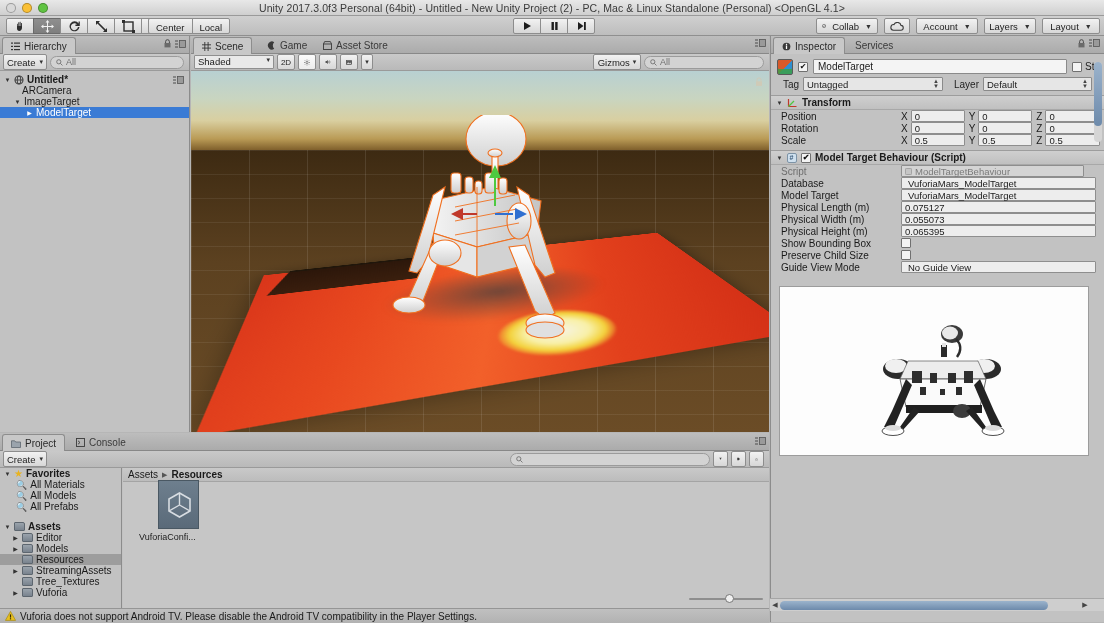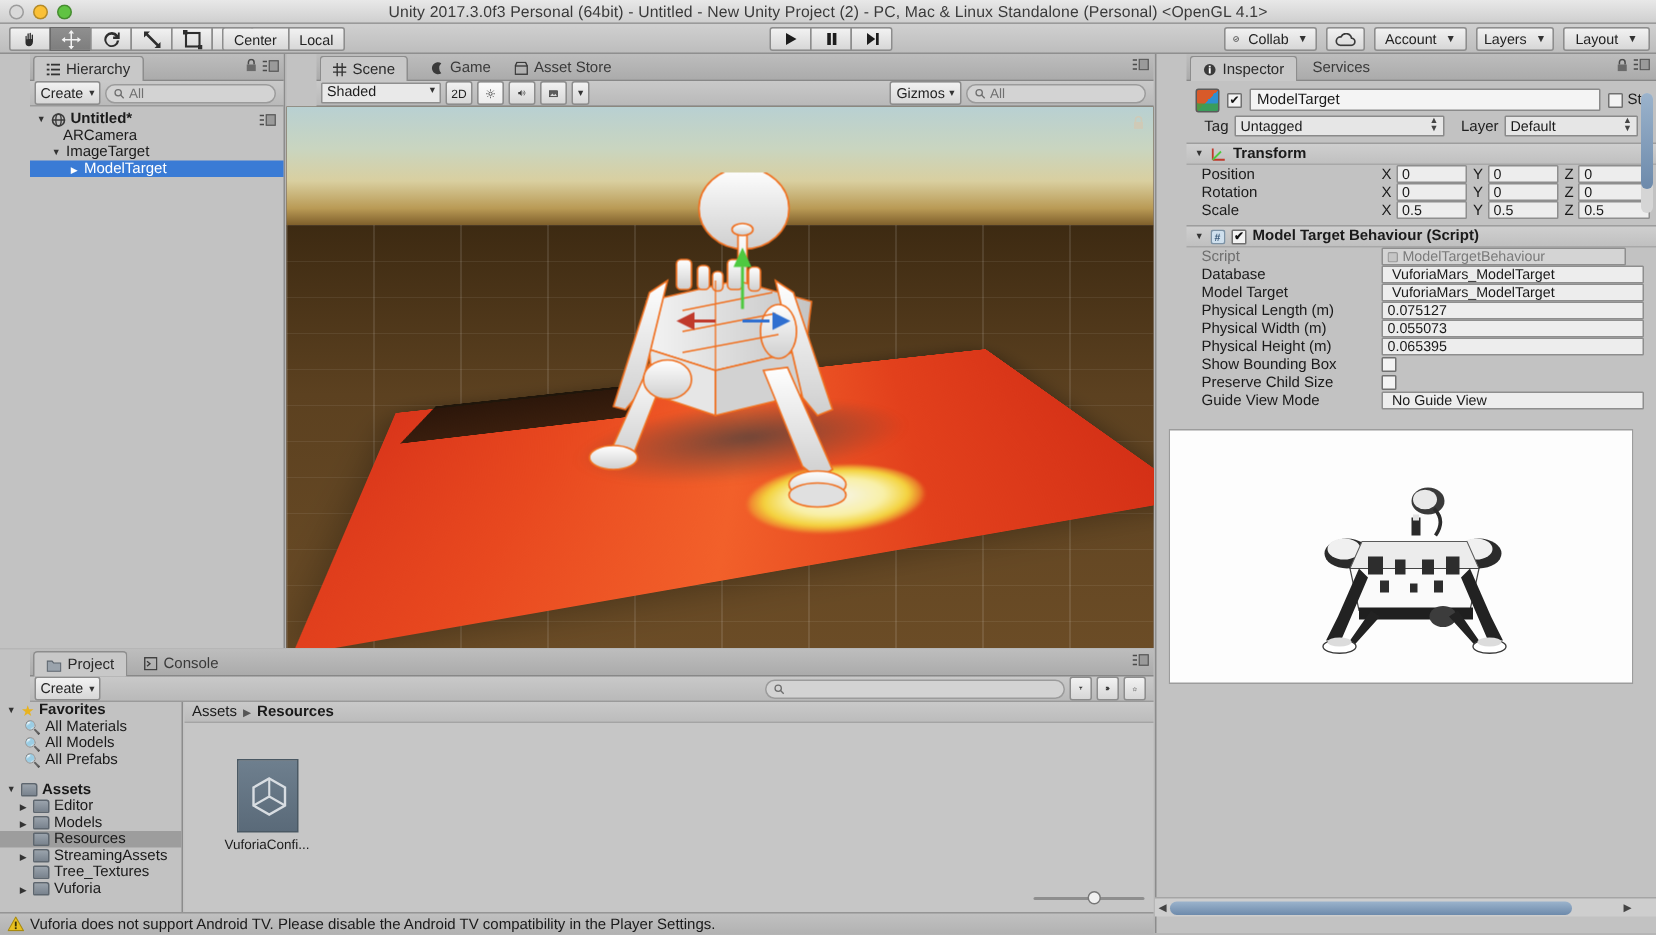--- a/index.html
+++ b/index.html
@@ -47,21 +47,21 @@
   #tools .btn{ width:28px; }
   #pivot{ left:148px; }
   #pivot .btn{ padding:0 7px; gap:3px; }
   #transport{ left:513px; }
   #transport .btn{ width:28px; }
   #rightgrp{ position:absolute; right:4px; top:2px; display:flex; gap:6px;}
   #rightgrp .btn{ gap:6px; }
   .caret{ font-size:7px; color:#333; }
 
   
-  .panel{ position:absolute; background:#c2c2c2;padding-left:20px; }
+  .panel{ position:absolute; background:#c2c2c2; }
   .tabrow{
     height:18px; background:linear-gradient(#bdbdbd,#ababab);
     border-bottom:1px solid #888; position:relative;
   }
   .tab{
     position:absolute; top:1px; height:17px; padding:0 8px;
     display:flex; align-items:center; gap:4px;
     font-size:10px; color:#2a2a2a;
     border-radius:3px 3px 0 0; cursor:default;
   }
@@ -170,21 +170,21 @@
               background:#c6c6c6;}
   .prow2{ height:11px; display:flex; align-items:center; gap:3px; font-size:10px; padding-left:4px;}
   .prow2.sel{ background:#9d9d9d; }
   .folder{ width:11px;height:9px; background:linear-gradient(#9aa3ac,#79838e);
            border:1px solid #5d666f; border-radius:1px 2px 1px 1px; }
   .star{ color:#e8b320; font-size:10px; }
   .mag{ color:#e0a81c; font-size:9px; }
   .bcrumb{ height:14px; display:flex; align-items:center; gap:4px;
            padding-left:5px; font-size:10px; background:linear-gradient(#c9c9c9,#bcbcbc);
            border-bottom:1px solid #a4a4a4;}
-  .assetTile{ position:absolute; left:16px; top:38px; width:78px; text-align:center;}
+  .assetTile{ position:absolute; left:16px; top:12px; width:78px; text-align:left;}
   .assetIcon{ width:41px;height:49px; margin:0 auto;
     background:linear-gradient(#6e7f8e,#5a6a79); border:1px solid #4a5863;}
   .assetName{ font-size:9px; margin-top:3px; color:#1c1c1c;}
   .zoomSlider{ position:absolute; right:6px; bottom:3px; width:74px; height:12px;}
   .zoomSlider .trk{ position:absolute; left:0; top:5px; width:74px; height:2px;
                     background:#8e8e8e; border-radius:1px;}
   .zoomSlider .knb{ position:absolute; left:36px; top:1px; width:9px;height:9px;
                     border-radius:50%; background:#f0f0f0; border:1px solid #777;}
 
   

